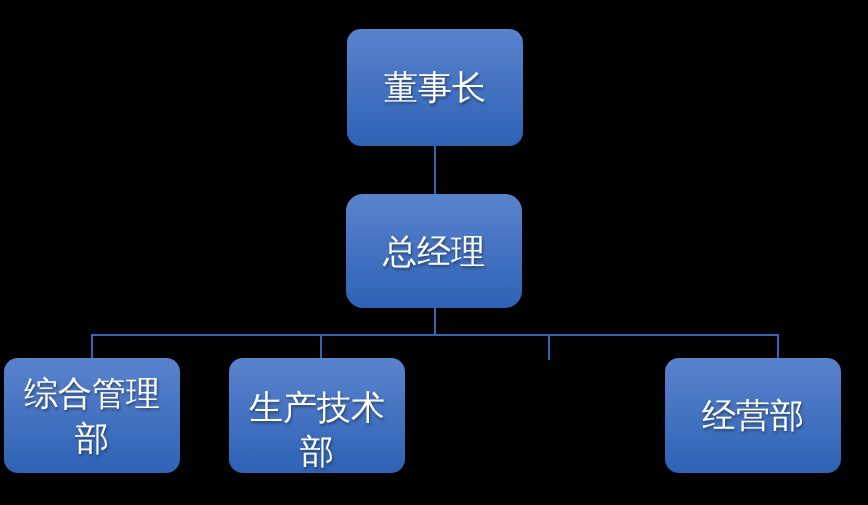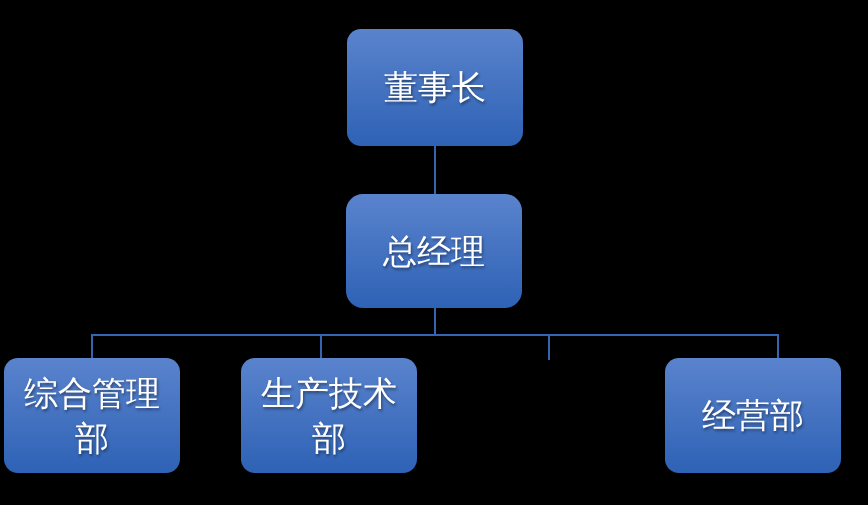--- a/index.html
+++ b/index.html
@@ -29,21 +29,21 @@
     font-size: 34px;
     line-height: 1.3;
     background: linear-gradient(180deg, #5A83CD 0%, #2E62B5 100%);
     text-shadow: 1px 2px 3px rgba(0,0,0,0.45);
     cursor: default;
   }
   #node-chairman { left: 347px; top: 29px;  height: 117px; }
   #node-gm       { left: 346px; top: 194px; height: 114px; border-radius: 17px; }
   .dept          { top: 358px;  height: 115px; }
   #node-dept-0   { left: 4px;   }
-  #node-dept-1   { left: 241px; }
+  #node-dept-1   { left: 229px; align-items: flex-end; }
   #node-dept-2   { left: 461px; }
   #node-dept-3   { left: 665px; }
 
   .line {
     position: absolute;
     background: #3564B2;
   }
   #conn-chairman-gm { left: 434px; top: 146px; width: 2px;   height: 48px; }
   #conn-gm-trunk    { left: 434px; top: 308px; width: 2px;   height: 27px; }
   #conn-horizontal  { left: 91px;  top: 334px; width: 688px; height: 2px;  }

